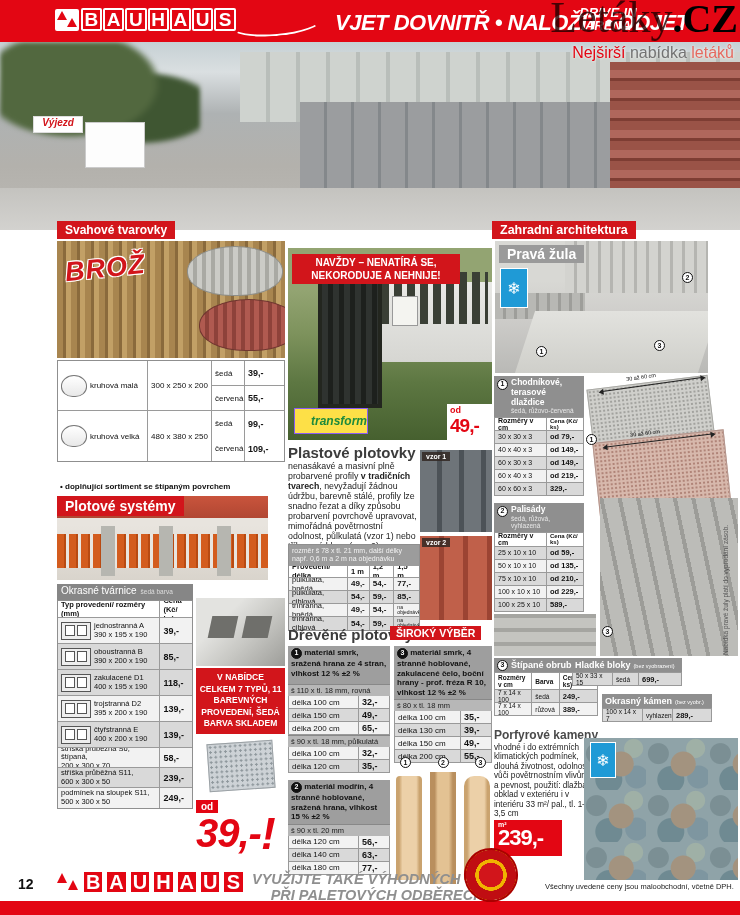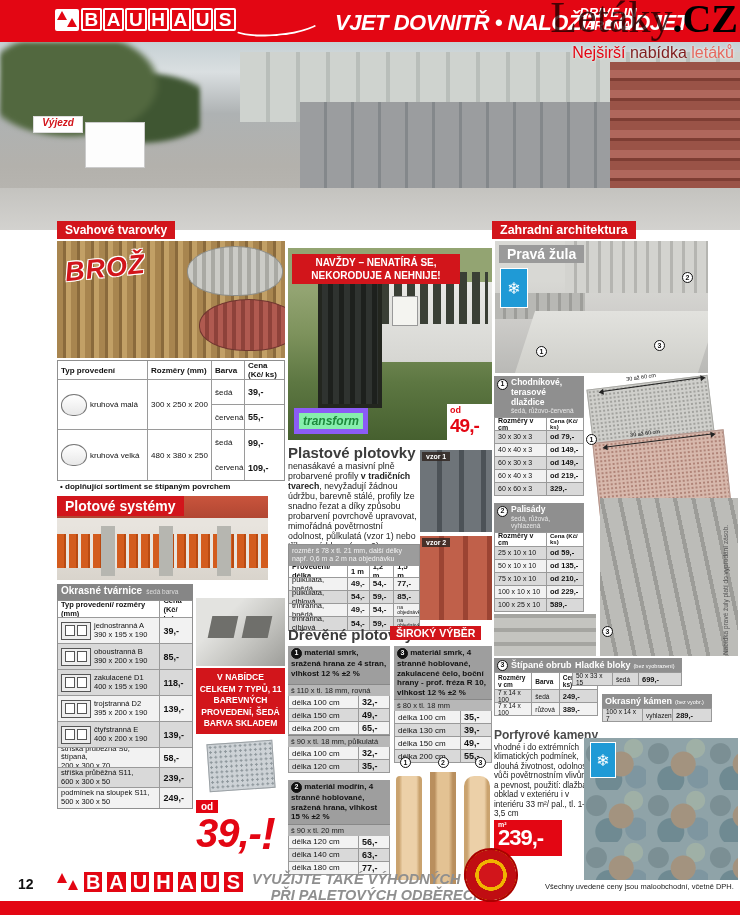--- a/index.html
+++ b/index.html
@@ -48,21 +48,21 @@
   
   .planter-icon{width:26px;height:22px;border:1px solid #777;border-radius:50% 50% 45% 45%;
     background:linear-gradient(#fff,#e8e8e8);flex:0 0 auto;margin-right:3px}
   .block-icon{width:30px;height:18px;border:1px solid #555;background:#eee;display:inline-flex;gap:2px;
     align-items:center;justify-content:center;flex:0 0 auto;margin-right:3px}
   .block-icon b{display:block;width:10px;height:11px;border:1px solid #555;background:#fff}
   
   .frost{background:#1f9ad6;border:1px solid #fff;color:#fff;display:flex;align-items:center;justify-content:center;
     font-size:16px;z-index:5}
   
-  .tf-box{background:#86efac;border:5px solid #8b5cf6;display:flex;align-items:center;justify-content:center;z-index:4}
+  .tf-box{background:#fde047;border:1px solid #8b5cf6;display:flex;align-items:center;justify-content:flex-end;z-index:4}
   .tf{color:#1d8a3c;font-weight:bold;font-style:italic;font-size:12px}
   
   .od-chip{background:#e30613;color:#fff;font-weight:bold;font-size:10px;padding:1px 5px;display:inline-block}
   .bigprice{color:#e30613;font-weight:bold;font-style:italic;letter-spacing:-1px}
   
   .wood-desc{background:#9e9e9e;color:#111;font-weight:bold;font-size:8px;line-height:1.2;padding:2px 3px}
   .wood-sub{background:#b7b7b7;color:#222;font-size:7.5px;padding:1px 3px;border-top:1px solid #888}
   
   .rt-head{background:#8f8f8f;color:#fff;padding:2px 3px;line-height:1.15}
   .rt-title{font-weight:bold;font-size:8.5px}
@@ -102,21 +102,21 @@
       <div>DRIVE-IN</div>
       <div>ARENA</div>
       <span class="swoosh"></span>
     </div>
     <div class="abs tagline" style="left:335px;top:10px">VJET DOVNITŘ • NALOŽIT • ODJET</div>
   </div>
   <div class="abs watermark" style="right:2px;top:-8px">
     <span class="wm-main">Letáky</span><span class="wm-suffix">.CZ</span>
   </div>
   <div class="abs subline" style="right:6px;top:44px">
-    <span style="color:#e30613">Nejširší</span><span style="color:#7f1d1d"> nabídka </span><span style="color:#e56a60">letáků</span>
+    <span style="color:#e30613">Nejširší</span><span style="color:#737373"> nabídka </span><span style="color:#e56a60">letáků</span>
   </div>
 
   <div class="ph" style="left:0;top:42px;width:740px;height:188px;
       background:linear-gradient(180deg,#c6d0d4 0%,#dadfe1 16%,#aeb2b3 38%,#b3b1ac 66%,#bcbab5 100%)">
     <div class="abs" style="left:0;top:0;width:200px;height:120px;filter:blur(2px);
         background:radial-gradient(ellipse at 35% 35%,#52683f 0 45%,transparent 50%),radial-gradient(ellipse at 70% 55%,#3f5632 0 35%,transparent 40%)"></div>
     <div class="abs" style="left:240px;top:10px;width:500px;height:70px;
         background:repeating-linear-gradient(90deg,#cfd3cf 0 26px,#b9beba 26px 30px)"></div>
     <div class="abs" style="left:300px;top:60px;width:440px;height:128px;
         background:repeating-linear-gradient(90deg,#9b9d9f 0 24px,#84888b 24px 27px),repeating-linear-gradient(0deg,rgba(255,255,255,.25) 0 10px,rgba(0,0,0,.12) 10px 14px)"></div>
@@ -135,26 +135,20 @@
       background:repeating-linear-gradient(90deg,#a8854f 0 6px,#8a6a3c 6px 9px,#c2a066 9px 14px)">
     <div class="abs" style="left:130px;top:5px;width:96px;height:50px;border-radius:50% 50% 46% 46%;
         background:repeating-linear-gradient(90deg,#cbcbc6 0 5px,#a9a9a3 5px 9px);border:1px solid #8e8e88"></div>
     <div class="abs" style="left:142px;top:58px;width:100px;height:52px;border-radius:50% 50% 46% 46%;
         background:repeating-linear-gradient(90deg,#b05a50 0 5px,#8e423a 5px 9px);border:1px solid #703630"></div>
     <div class="abs" style="left:8px;top:12px;transform:rotate(-6deg);color:#d2151b;font-weight:bold;font-style:italic;
         font-size:27px;letter-spacing:1px;text-shadow:-1px -1px 0 #fff,1px -1px 0 #fff,-1px 1px 0 #fff,1px 1px 0 #fff">BROŽ</div>
   </div>
 
   <div class="abs tblbox" style="left:57px;top:360px;width:228px">
-    <div class="t-row th" style="height:19px">
-      <div class="c" style="width:90px">Typ provedení</div>
-      <div class="c" style="width:64px">Rozměry (mm)</div>
-      <div class="c" style="width:33px">Barva</div>
-      <div class="c" style="width:39px">Cena (Kč/ ks)</div>
-    </div>
     <div class="t-row" style="height:50px">
       <div class="c" style="width:90px">
         <span class="planter-icon"></span>
         <span>kruhová malá</span>
       </div>
       <div class="c" style="width:64px">300 x 250 x 200</div>
       <div style="width:72px;display:flex;flex-direction:column">
         <div style="display:flex;height:25px">
           <div class="c" style="width:33px">šedá</div>
           <div class="c price" style="width:39px">39,-</div>
@@ -188,21 +182,21 @@
   <div class="ph" style="left:57px;top:496px;width:211px;height:84px;background:linear-gradient(180deg,#e8e4de 0 35%,#d9d4cc 100%)">
     <div class="abs" style="left:0;top:38px;width:211px;height:34px;
         background:repeating-linear-gradient(90deg,#d35c1e 0 7px,#b84a12 7px 9px,#e9e5df 9px 12px)"></div>
     <div class="abs" style="left:0;top:30px;width:211px;height:50px;
         background:repeating-linear-gradient(90deg,transparent 0 44px,#b6b6b0 44px 58px)"></div>
     <div class="abs" style="left:0;top:0;width:211px;height:22px;background:linear-gradient(180deg,#c9543c,#b14733)"></div>
   </div>
   <div class="abs lbl-red" style="left:57px;top:496px;font-size:14px;z-index:4">Plotové systémy</div>
 
   <div class="abs bar-gray" style="left:57px;top:584px;width:136px;height:16px;padding:1px 4px;display:flex;align-items:baseline;gap:4px">
-    <span style="font-weight:bold;font-size:10px">Okrasné tvárnice</span>
+    <span style="font-weight:normal;font-size:10px">Okrasné tvárnice</span>
     <span style="font-size:6.5px;color:#ddd">šedá barva</span>
   </div>
   <div class="abs tblbox" style="left:57px;top:600px;width:136px;font-size:7.5px">
     <div class="t-row th" style="height:17px">
       <div class="c" style="width:104px">Typ provedení/ rozměry (mm)</div>
       <div class="c" style="width:32px">Cena (Kč/ ks)</div>
     </div>
     <div class="t-row w" style="height:26px">
       <div class="c" style="width:104px">
           <span class="block-icon">

